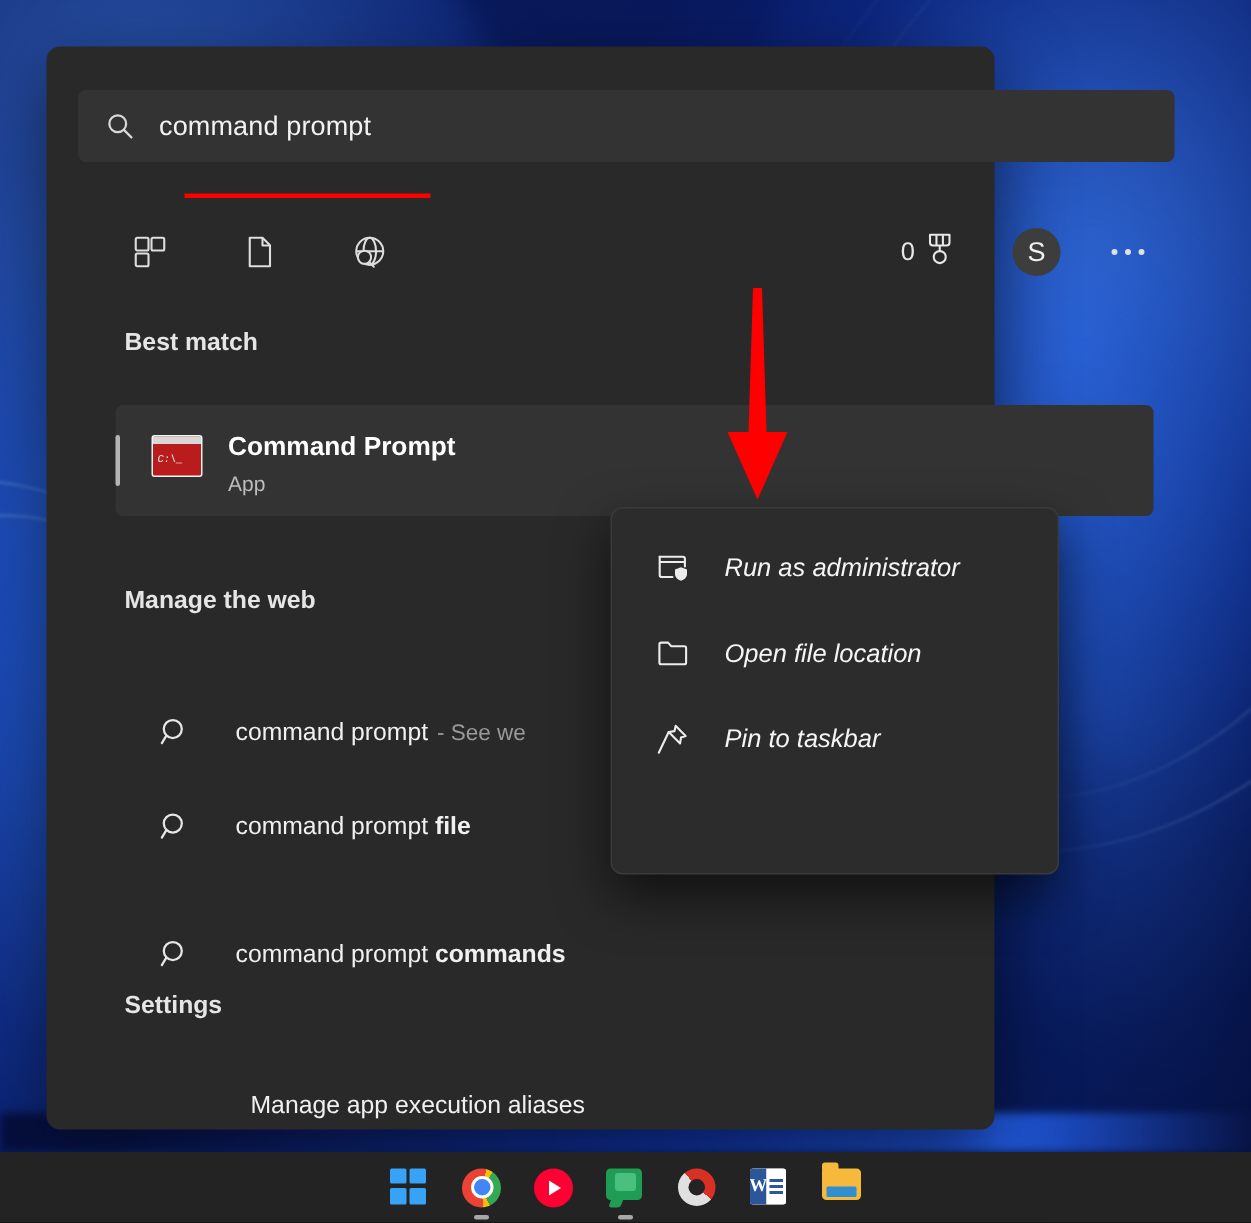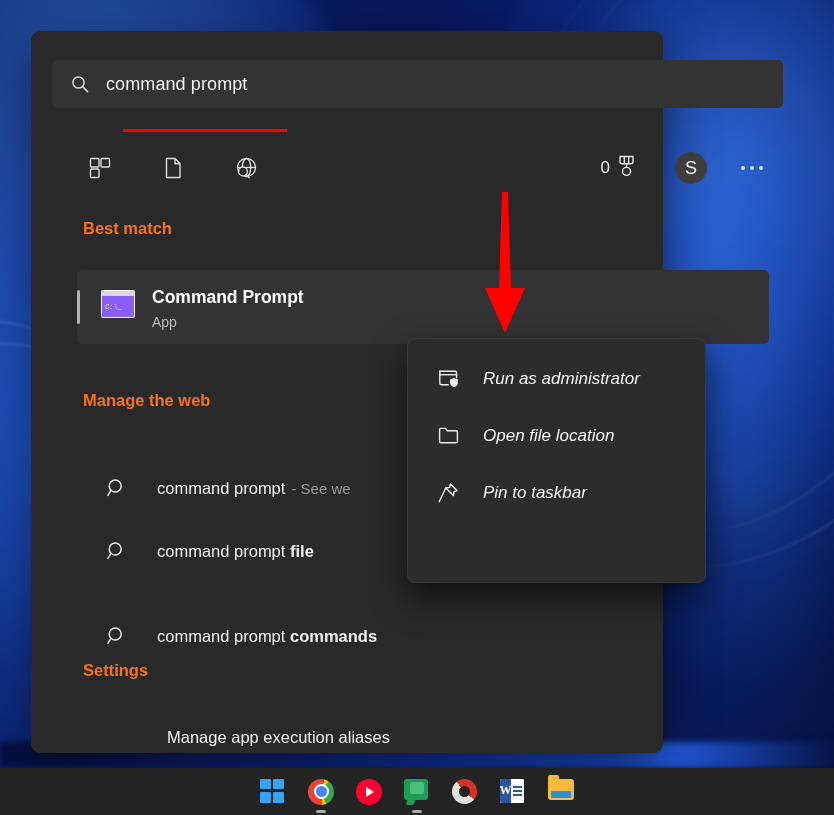--- a/index.html
+++ b/index.html
@@ -86,40 +86,40 @@
   #avatar {
     width:32px; height:32px; border-radius:50%; background:#3d3d3d;
     display:flex; align-items:center; justify-content:center;
     color:#f0f0f0; font-size:18px; margin-left:36px;
   }
   #more-btn { margin-left:34px; display:flex; align-items:center; gap:5px; }
   #more-btn i { width:4px; height:4px; border-radius:50%; background:#e0e0e0; display:block; }
 
   
   .section-head {
-    position:absolute; left:52px; font-size:16.5px; font-weight:700; color:#f97316;
+    position:absolute; left:52px; font-size:16.5px; font-weight:700; color:#e5e5e5;
   }
   #head-best     { top:188px; }
   #head-web      { top:360px; }
   #head-settings { top:630px; }
 
   #best-row {
     position:absolute; left:46px; top:239px; width:692px; height:74px;
     background:#333333; border-radius:5px;
   }
   #best-indicator {
     position:absolute; left:0px; top:20px; width:3px; height:34px;
     background:#b4b4b4; border-radius:2px;
   }
   #cmd-icon {
     position:absolute; left:24px; top:20px; width:34px; height:28px;
     background:#f4f4f4; border-radius:2px; padding:1px;
   }
   #cmd-icon .screen {
-    width:100%; height:100%; background:#8b5cf6; border-radius:1px;
+    width:100%; height:100%; background:#b91c1c; border-radius:1px;
     position:relative; display:flex; align-items:center;font-style:italic;
   }
   #cmd-icon .bar {
     position:absolute; left:0; top:0; width:100%; height:5px;
     background:#d8d8d8;
   }
   #cmd-icon .prompt {
     color:#eeeeee; font-family:"Liberation Mono", monospace; font-size:7px;
     margin-left:3px; margin-top:5px; white-space:nowrap;
   }

